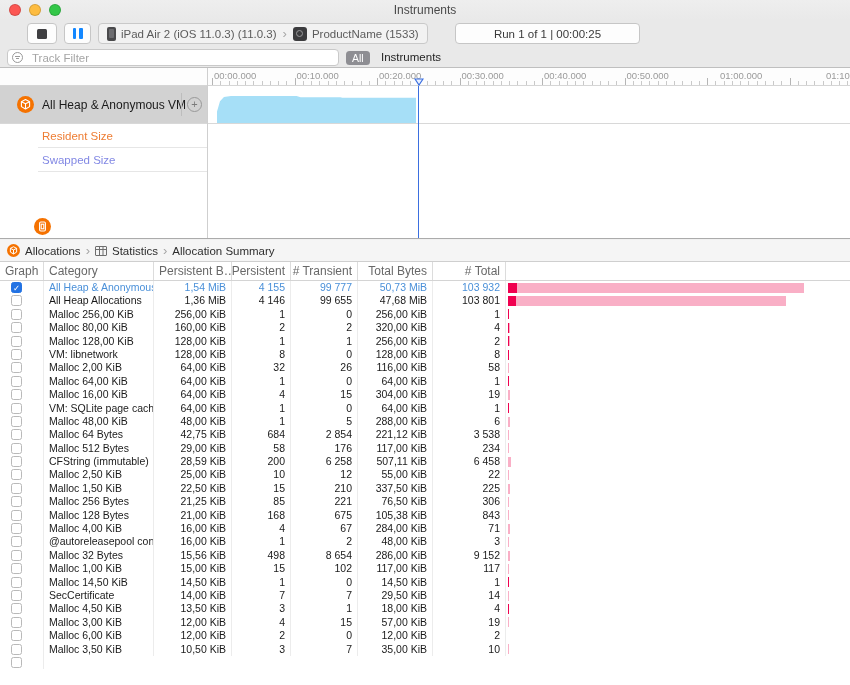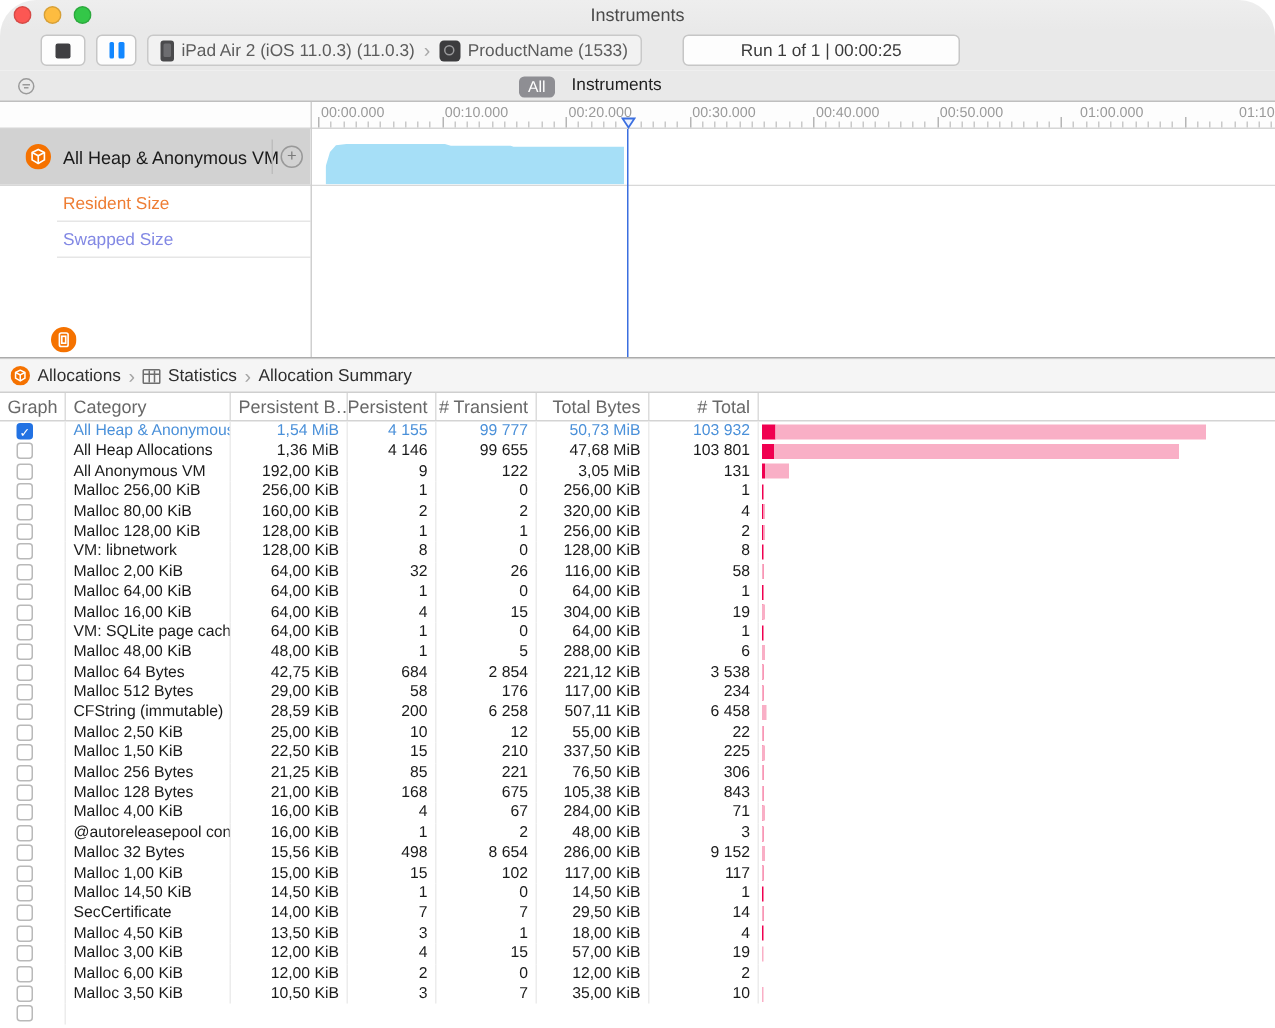--- a/index.html
+++ b/index.html
@@ -1,18 +1,18 @@
 <!DOCTYPE html>
 <html><head>
 <meta charset="utf-8">
 <style>
   * { margin:0; padding:0; box-sizing:border-box; }
   html,body { width:850px; height:685px; overflow:hidden; }
   body { font-family:"Liberation Sans", sans-serif; background:#fff; color:#1a1a1a; }
-  #window { position:relative; width:850px; height:685px; background:#fff; overflow:hidden;border-radius:24px; }
+  #window { position:relative; width:850px; height:685px; background:#fff; overflow:hidden; }
 
   
   #titlebar { height:20px; background:linear-gradient(#eeeeee,#e9e9e9); display:flex; align-items:center; position:relative; }
   .traffic { display:flex; gap:8px; margin-left:9px; }
   .tl { width:12px; height:12px; border-radius:50%; border:0.5px solid rgba(0,0,0,.15); }
   .tl.red{ background:#fc5753; } .tl.yel{ background:#fdbc40; } .tl.grn{ background:#33c748; }
   #win-title { position:absolute; left:0; right:0; text-align:center; font-size:12px; color:#4a4a4a; }
 
   #toolbar { height:27px; background:#e9e9e9; display:flex; align-items:center; position:relative; }
   .tb-btn { height:21px; background:#fdfdfd; border:1px solid #c6c6c6; border-radius:4px; display:flex; align-items:center; justify-content:center; }
@@ -136,20 +136,21 @@
           <i></i>
         </span>
       <span>ProductName (1533)</span>
     </div>
     <div id="run-box">
       <span>Run 1 of 1  |  00:00:25</span>
     </div>
   </div>
 
   <div id="filterrow">
+    <input id="track-filter" type="text" placeholder="Track Filter" style="">
     <span class="filter-ic"></span>
     <span id="all-pill">All</span>
     <span id="instruments-lbl">Instruments</span>
   </div>
 
   <div id="ruler">
       <span class="ruler-label" style="left: 214px;">00:00.000</span>
       <span class="ruler-label" style="left: 296.5px;">00:10.000</span>
       <span class="ruler-label" style="left: 379px;">00:20.000</span>
       <span class="ruler-label" style="left: 461.5px;">00:30.000</span>
@@ -347,35 +348,20 @@
         <div class="cell col-ntot num">103 801</div>
         <div class="cell col-bar" style="border-right:none;padding:0 0 0 2px;">
           <div class="bar">
             <span class="bd" style="width:7.94px"></span>
             <span class="bl" style="width:270.27px"></span>
           </div>
         </div>
       </div>
       <div class="trow">
         <div class="cell col-graph"><span class="cb"></span></div>
-        <div class="cell col-cat">All Anonymous VM</div>
-        <div class="cell col-pb num">192,00 KiB</div>
-        <div class="cell col-np num">9</div>
-        <div class="cell col-nt num">122</div>
-        <div class="cell col-tb num">3,05 MiB</div>
-        <div class="cell col-ntot num">131</div>
-        <div class="cell col-bar" style="border-right:none;padding:0 0 0 2px;">
-          <div class="bar">
-            <span class="bd" style="width:1.50px"></span>
-            <span class="bl" style="width:16.30px"></span>
-          </div>
-        </div>
-      </div>
-      <div class="trow">
-        <div class="cell col-graph"><span class="cb"></span></div>
         <div class="cell col-cat">Malloc 256,00 KiB</div>
         <div class="cell col-pb num">256,00 KiB</div>
         <div class="cell col-np num">1</div>
         <div class="cell col-nt num">0</div>
         <div class="cell col-tb num">256,00 KiB</div>
         <div class="cell col-ntot num">1</div>
         <div class="cell col-bar" style="border-right:none;padding:0 0 0 2px;">
           <div class="bar">
             <span class="bd" style="width:1.46px"></span>
             <span class="bl" style="width:0.00px"></span>

